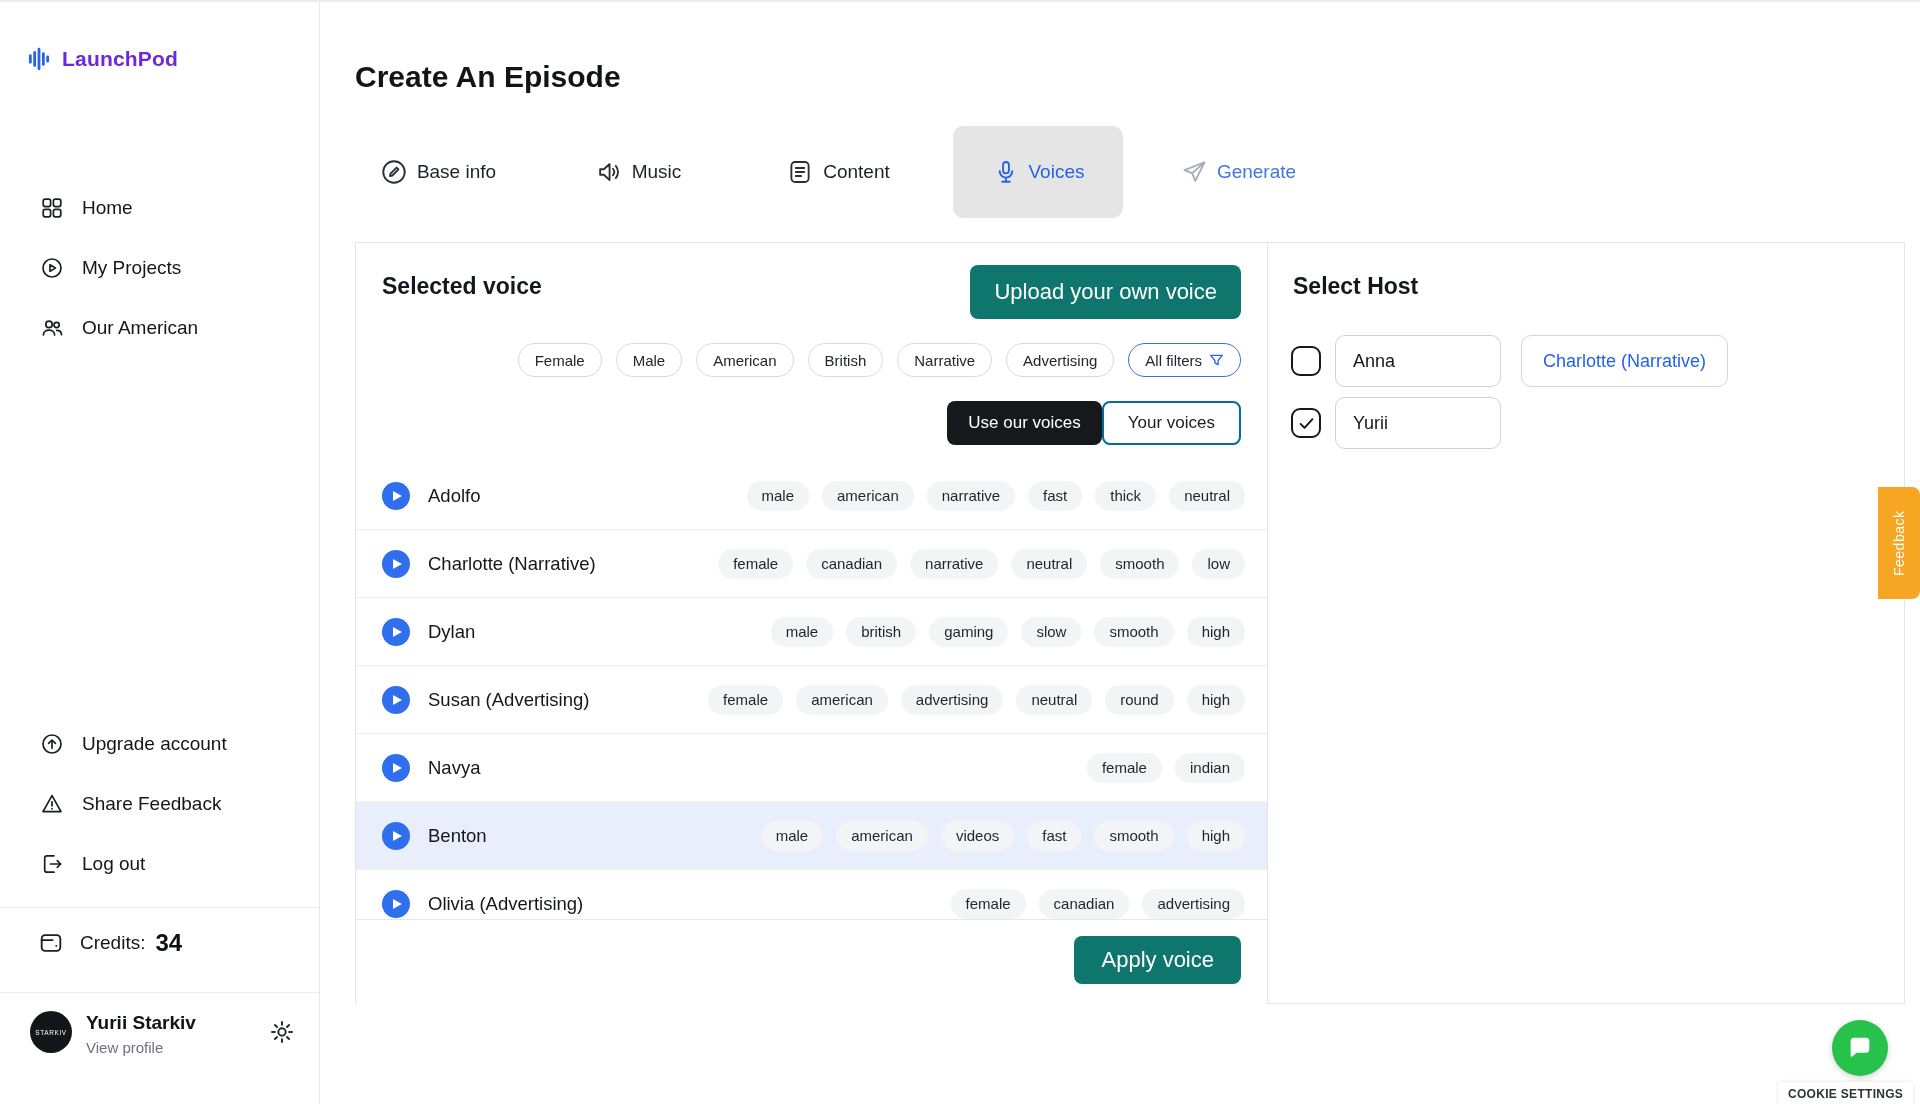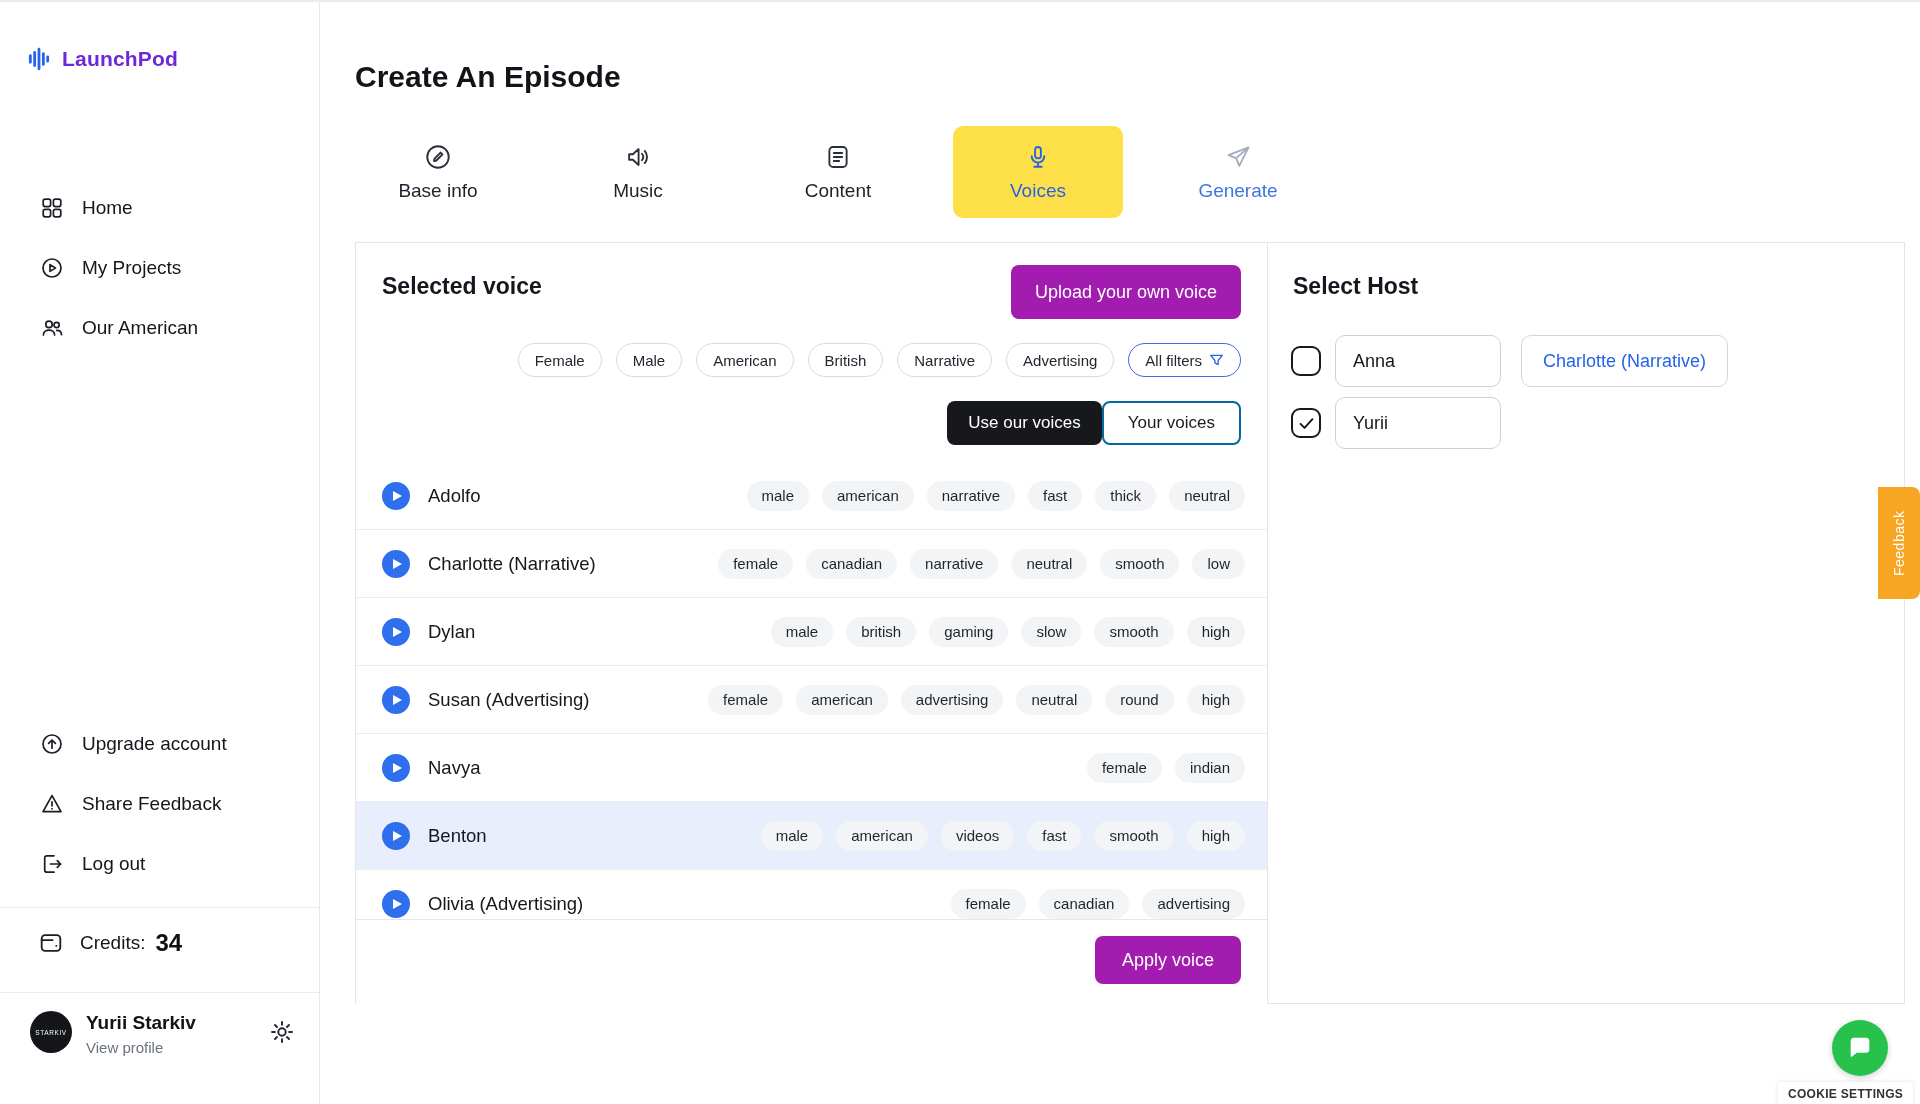--- a/index.html
+++ b/index.html
@@ -21,37 +21,37 @@
   .user-card { position:absolute; top:990px; left:0; right:0; height:114px; border-top:1px solid #ececee; display:flex; align-items:flex-start; padding:18px 24px 0 30px; gap:14px; }
   .avatar { width:42px; height:42px; border-radius:50%; background:#141519; color:#fff; font-size:6.5px; letter-spacing:.6px; display:flex; align-items:center; justify-content:center; flex:0 0 auto; }
   .user-col { display:flex; flex-direction:column; gap:5px; padding-top:1px; }
   .user-name { font-size:19px; font-weight:700; color:#101318; }
   .user-link { font-size:15px; color:#6b7280; cursor:pointer; }
   .gear-btn { margin-left:auto; margin-top:8px; background:none; border:none; color:#26292f; cursor:pointer; }
 
   
   .page-title { position:absolute; left:355px; top:58px; font-size:30px; font-weight:700; color:#121419; }
   .steps { position:absolute; left:353px; top:124px; display:flex; gap:30px; }
-  .step { width:170px; height:92px; border-radius:10px; display:flex; flex-direction:column; align-items:center; justify-content:center; gap:9px; background:transparent; border:none; cursor:pointer; font-family:inherit; }
+  .step { width:170px; height:92px; border-radius:10px; display:flex; flex-direction:row; align-items:center; justify-content:center; gap:9px; background:transparent; border:none; cursor:pointer; font-family:inherit; }
   .step .icon { color:#2a2e37; display:flex; }
   .step .step-label { font-size:19px; font-weight:500; color:#1d212b; }
-  .step.active { background:#fde047; }
+  .step.active { background:#e5e5e5; }
   .step.active .icon, .step.active .step-label { color:#2563eb; }
   .step.accent .step-label { color:#4076e0; }
   .step.accent .icon { color:#a4aebe; }
 
   
   .panels { position:absolute; left:355px; top:240px; width:1550px; height:762px; border:1px solid #e3e5e9; background:#fff; }
   .voices-panel { position:absolute; left:0; top:0; bottom:0; width:912px; border-right:1px solid #e3e5e9; }
   .host-panel { position:absolute; left:913px; right:0; top:0; bottom:0; }
   .panel-title { position:absolute; font-size:23px; font-weight:700; color:#14171d; }
   .voices-panel .panel-title { left:26px; top:30px; }
   .host-panel .panel-title { left:24px; top:30px; }
 
-  .btn-primary { background:#a21caf; color:#fff; border:none; border-radius:8px; font-size:18px; font-weight:500; font-family:inherit; cursor:pointer; }
+  .btn-primary { background:#0f766e; color:#fff; border:none; border-radius:8px; font-size:22px; font-weight:500; font-family:inherit; cursor:pointer; }
   .upload-btn { position:absolute; right:26px; top:22px; height:54px; padding:0 24px; }
   .apply-btn { position:absolute; right:26px; top:16px; height:48px; padding:0 27px; }
 
   .chip-row { position:absolute; right:26px; top:100px; display:flex; gap:14px; }
   .chip { height:34px; padding:0 16px; display:flex; align-items:center; gap:7px; background:#fff; border:1px solid #d8dbe0; border-radius:17px; font-size:15px; color:#23262e; font-family:inherit; cursor:pointer; white-space:nowrap; }
   .chip.all-filters { border-color:#3a6fe0; }
 
   .toggle-row { position:absolute; right:26px; top:158px; display:flex; }
   .toggle-dark { height:44px; padding:0 21px; background:#17181c; color:#fff; border:none; border-radius:8px; font-size:17px; font-family:inherit; cursor:pointer; }
   .toggle-light { height:44px; padding:0 24px; background:#fff; color:#1a1d23; border:2px solid #0369a1; border-radius:8px; font-size:17px; font-family:inherit; cursor:pointer; }

